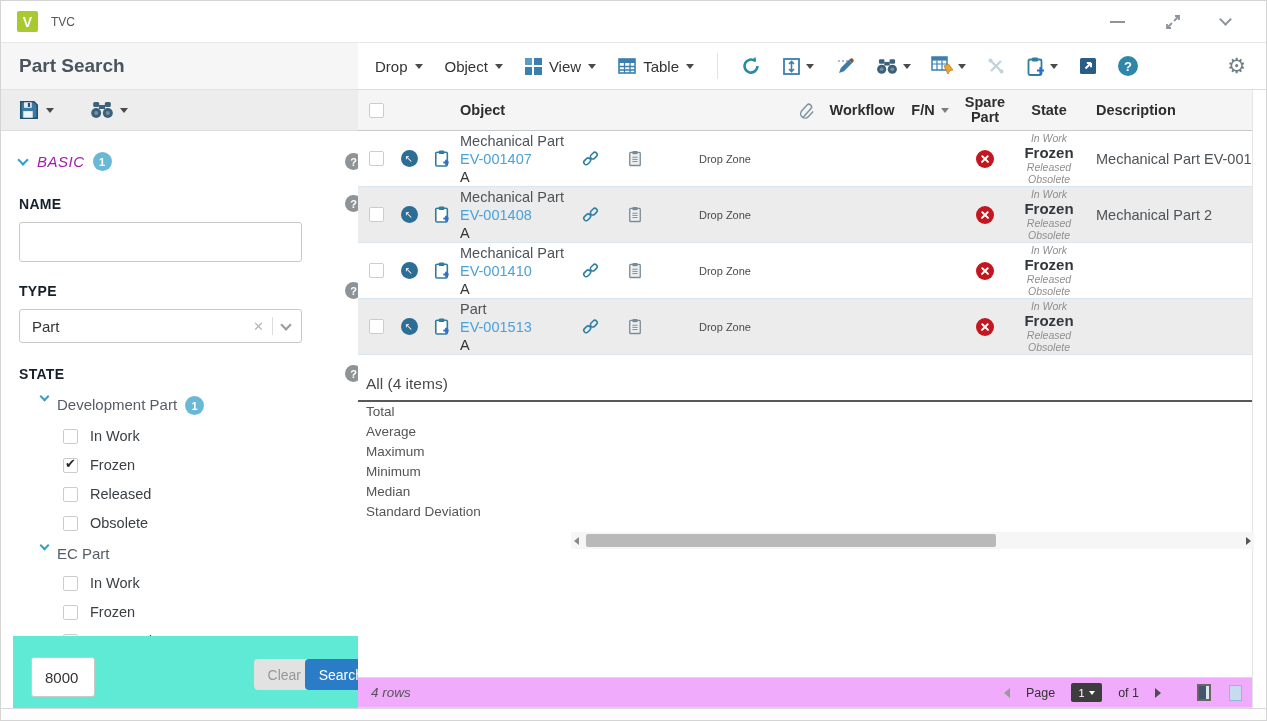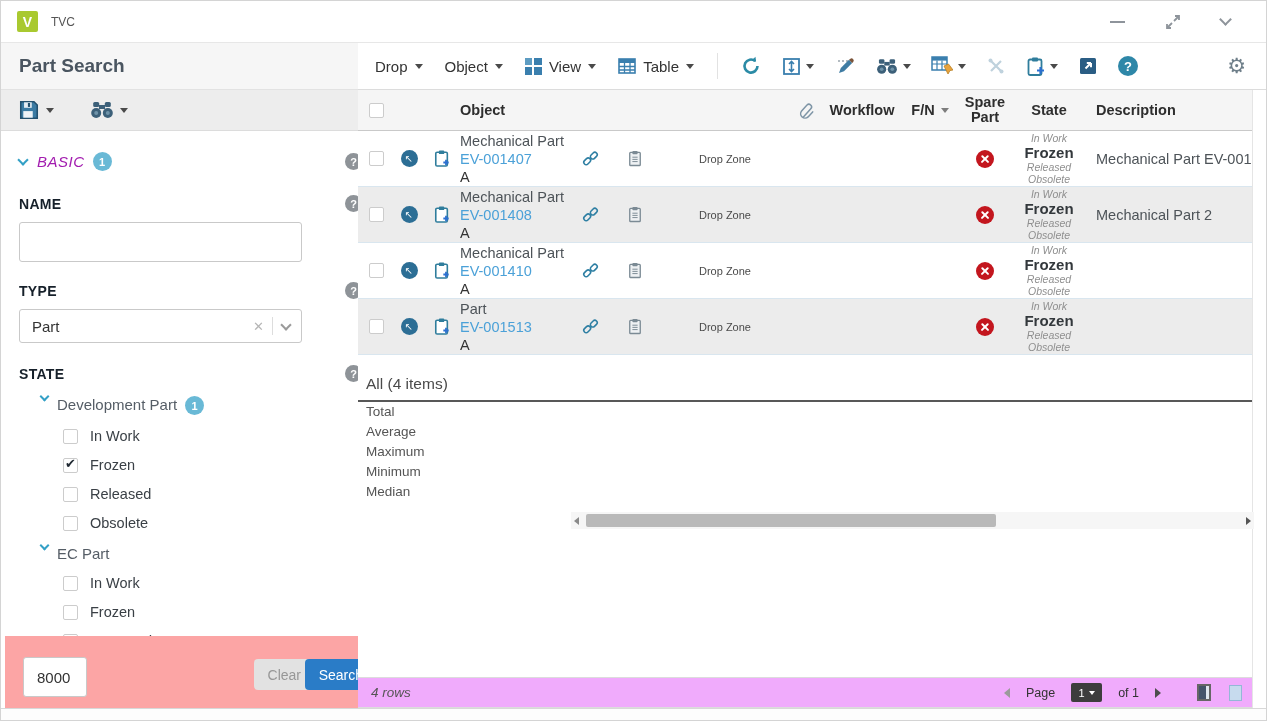--- a/index.html
+++ b/index.html
@@ -40,21 +40,21 @@
   .group-hdr { display:flex; margin:14px 0 0 22px; cursor:pointer; }
   .group-label { font-size:15px; color:#555d66; margin-left:9px; }
   .opt { display:flex; align-items:center; margin:13px 0 0 44px; }
   .checkbox { width:15px; height:15px; border:1px solid #ccc; border-radius:2px; background:#fff; position:relative; cursor:pointer; flex:0 0 auto; }
   .checkbox.checked::after { content:"\2714"; position:absolute; left:1px; top:-3px; font-size:13px; color:#1e2730; font-family:"DejaVu Sans",sans-serif; }
   .opt-label { font-size:14.5px; color:#3a4046; margin-left:12px; }
   .sb-scroll { position:absolute; right:1px; top:106px; bottom:66px; width:15px; background:#f2f2f2; }
   .sb-scroll .tri-up { position:absolute; top:5px; left:3px; width:0; height:0; border-left:4.5px solid transparent; border-right:4.5px solid transparent; border-bottom:6px solid #9a9a9a; }
   .sb-scroll .tri-dn { position:absolute; bottom:5px; left:3px; width:0; height:0; border-left:4.5px solid transparent; border-right:4.5px solid transparent; border-top:6px solid #9a9a9a; }
   .sb-thumb { position:absolute; top:22px; left:2px; width:11px; height:150px; background:#c9c9c9; border-radius:5px; }
-  .sb-bottom { position:absolute; left:4px; right:0; bottom:0; height:72px; background:#fca5a5; }
+  .sb-bottom { position:absolute; left:12px; right:0; bottom:0; height:72px; background:#5eead4; }
   .limit-input { position:absolute; left:18px; bottom:11px; width:64px; height:40px; border:1px solid #c9c9c9; border-radius:3px; font-size:15px; color:#333; padding:0 0 0 13px; font-family:"Liberation Sans",sans-serif; }
   .btn { height:31px; border:none; border-radius:4px; font-size:14px; padding:0 14px; cursor:pointer; font-family:"Liberation Sans",sans-serif; }
   .btn-clear { position:absolute; right:89px; bottom:18px; background:#e2e2e2; color:#979797; }
   .btn-search { position:absolute; right:27px; bottom:18px; background:#2a7cc7; color:#fff; }
 
   
   .main { position:absolute; left:357px; top:42px; right:0; bottom:12px; background:#fff; }
   .main-toolbar { height:47px; border-bottom:1px solid #dcdcdc; display:flex; align-items:center; padding:0 13px; gap:14px; position:relative; }
   .menu-item { display:flex; align-items:center; gap:7px; font-size:15px; color:#333; cursor:pointer; padding:0 4px; }
   .tb-sep { width:1px; height:26px; background:#e2e2e2; margin:0 5px; }
@@ -560,20 +560,21 @@
         <span class="desc-cell desc-col"></span>
       </div>
 
       <div class="summary">
         <div class="summary-title">All (4 items)</div>
         <div class="summary-row">Total</div>
         <div class="summary-row">Average</div>
         <div class="summary-row">Maximum</div>
         <div class="summary-row">Minimum</div>
         <div class="summary-row">Median</div>
+        <div class="summary-row">Standard Deviation</div>
       </div>
 
       <div class="hscroll">
         <div class="hs-left"></div>
         <div class="hs-thumb"></div>
         <div class="hs-right"></div>
       </div>
 
       <div class="tfooter">
         <span class="rows-count">4 rows</span>

